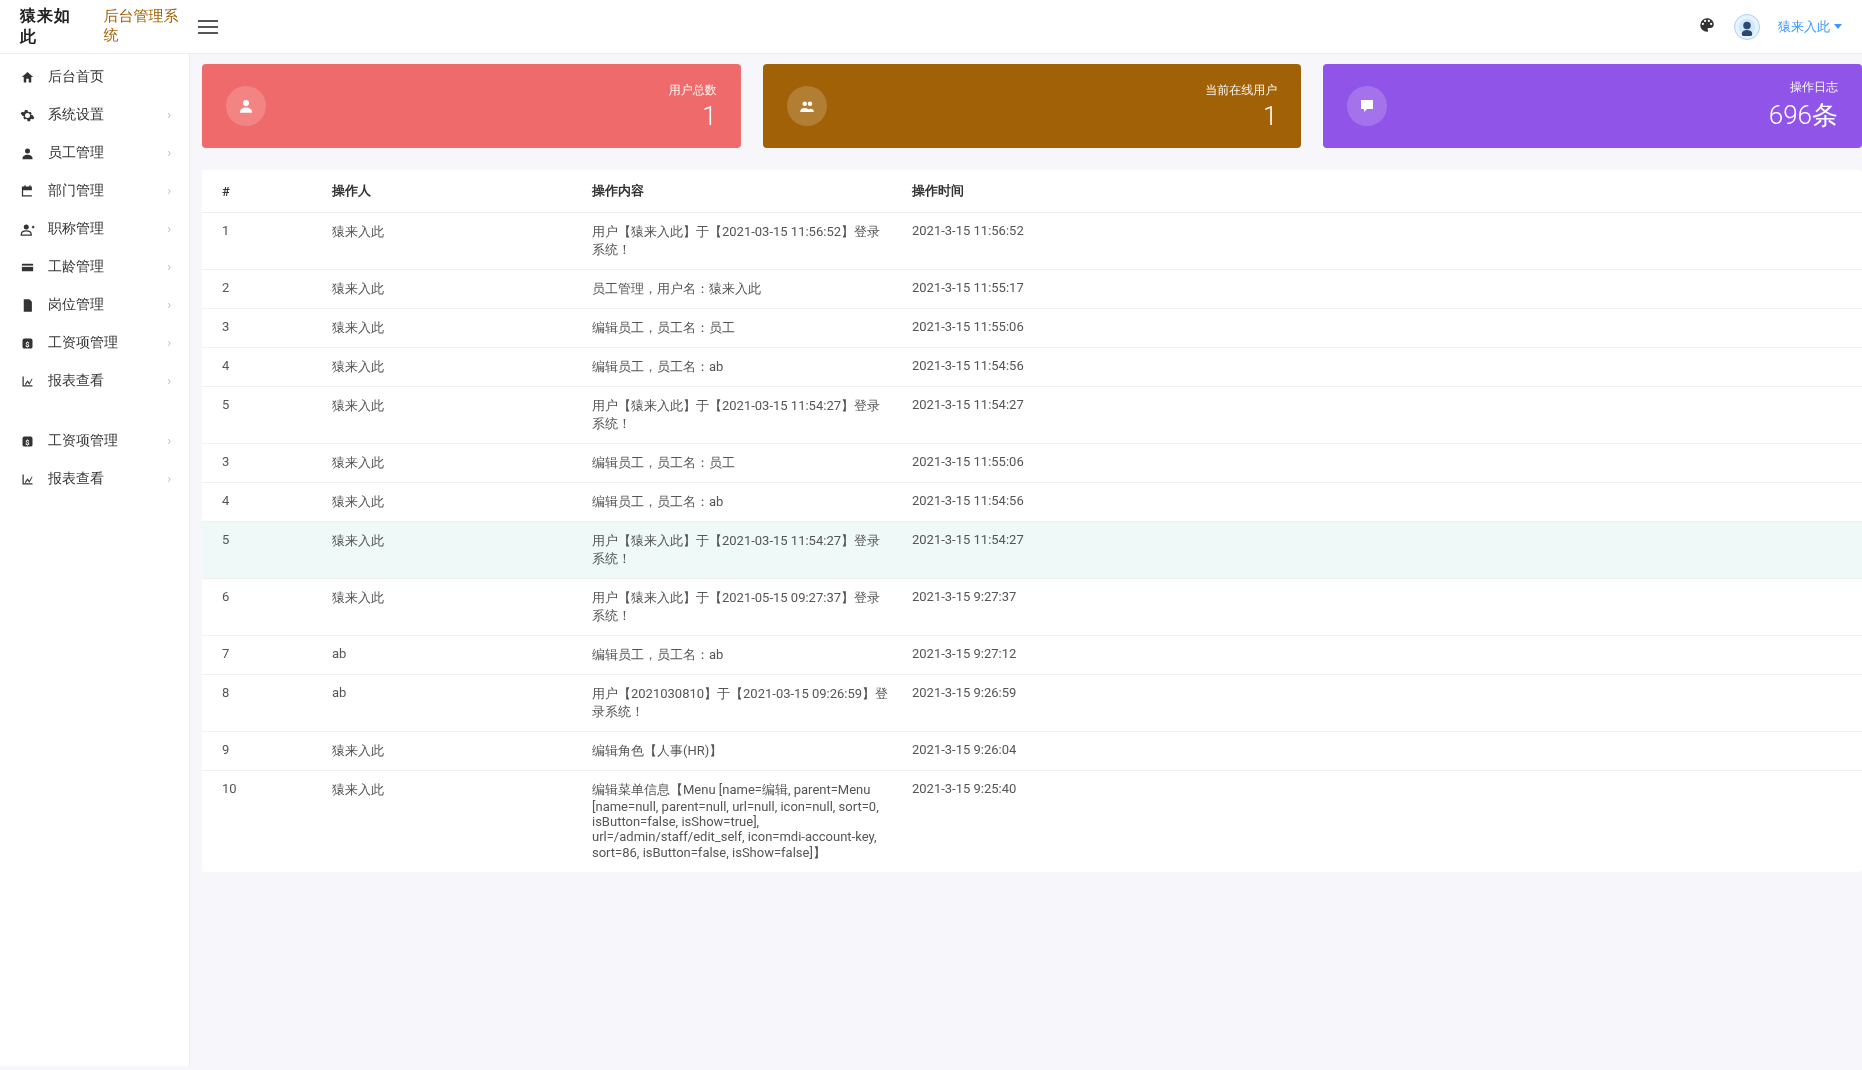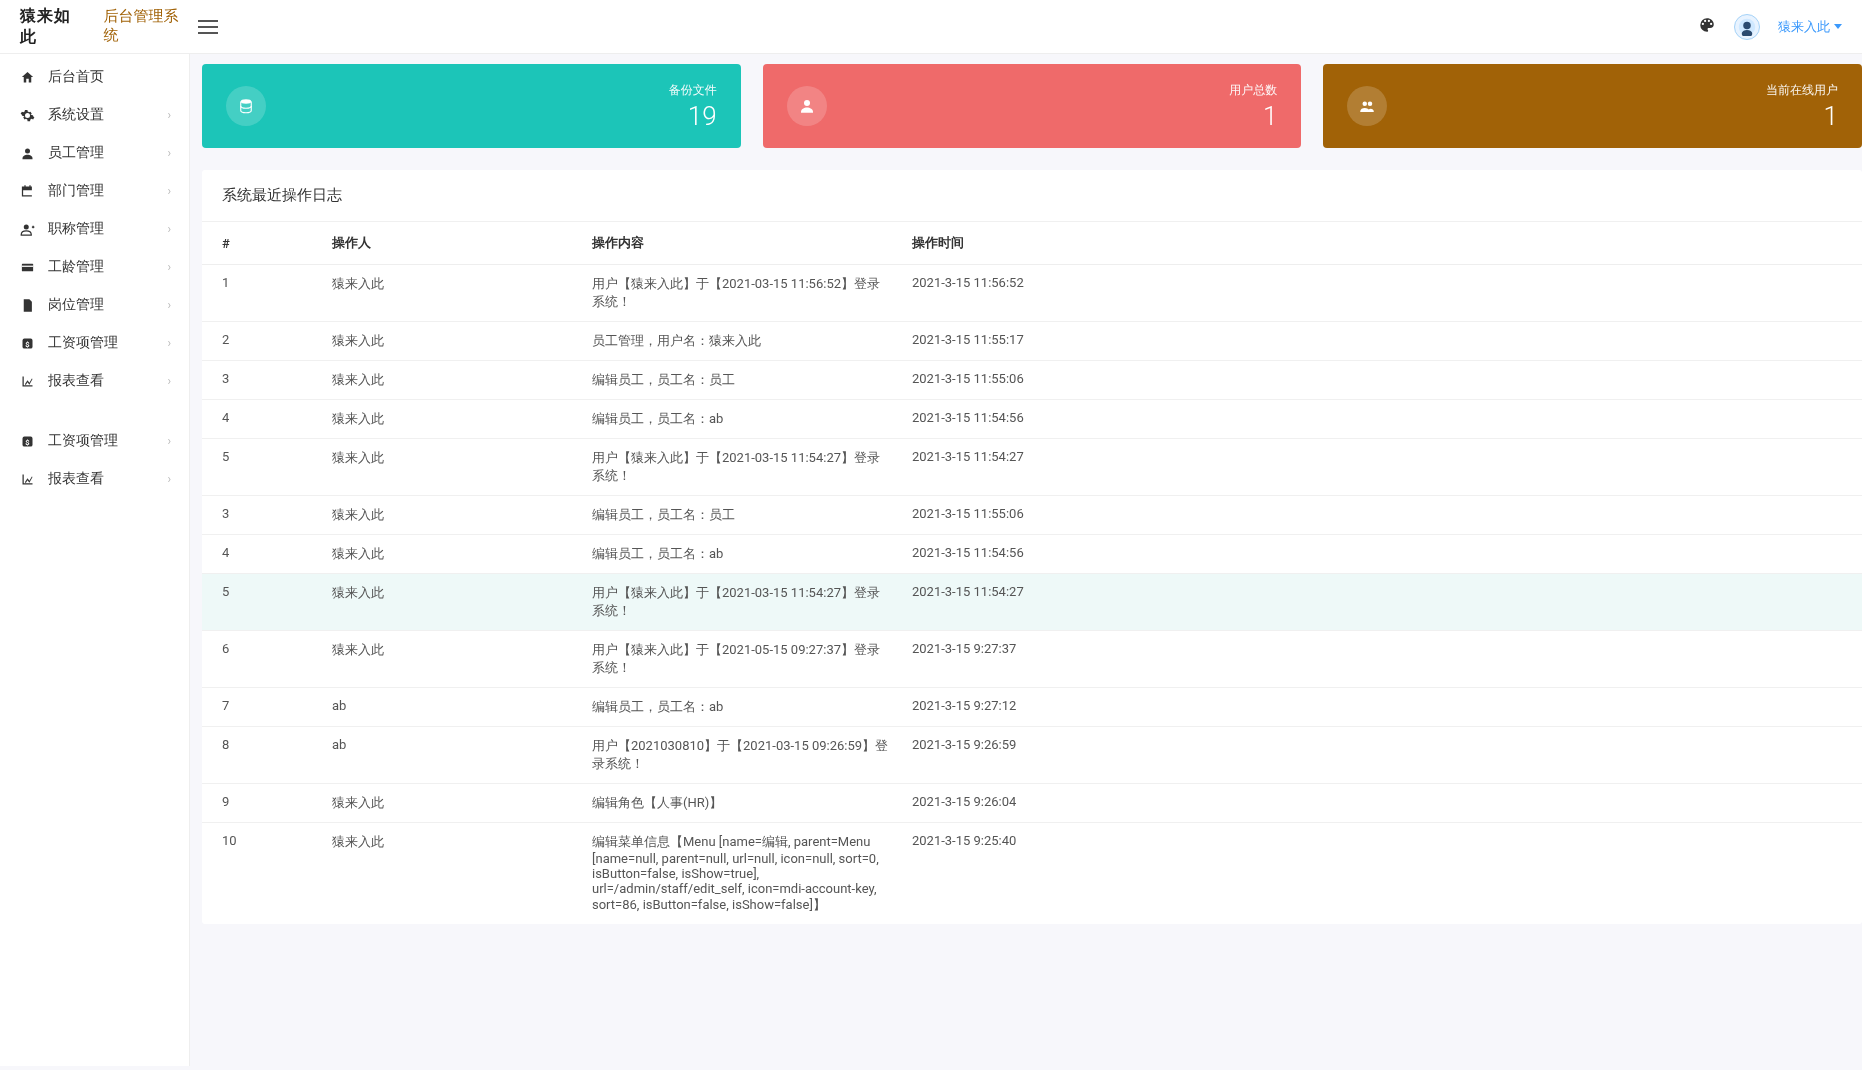--- a/index.html
+++ b/index.html
@@ -195,33 +195,20 @@
           </svg>
         </span>
         <span class="nav-label">报表查看</span>
         <span class="nav-chevron">›</span>
       </div>
     </div>
 </div>
 
 <div class="main">
   <div class="cards" id="cards-row">
-      <div class="card card-teal">
-        <div class="card-icon">
-          <svg viewBox="0 0 24 24">
-            <ellipse cx="12" cy="6" rx="7" ry="3"></ellipse>
-            <path d="M5 6v12c0 1.7 3 3 7 3s7-1.3 7-3V6" fill="none" stroke="#fff" stroke-width="1.5"></path>
-            <path d="M5 12c0 1.7 3 3 7 3s7-1.3 7-3" fill="none" stroke="#fff" stroke-width="1.5"></path>
-          </svg>
-        </div>
-        <div class="card-text">
-          <div class="card-label">备份文件</div>
-          <div class="card-value">19</div>
-        </div>
-      </div>
       <div class="card card-red">
         <div class="card-icon">
           <svg viewBox="0 0 24 24">
             <circle cx="12" cy="8" r="4"></circle>
             <path d="M4 20c0-4 4-6 8-6s8 2 8 6v1H4z"></path>
           </svg>
         </div>
         <div class="card-text">
           <div class="card-label">用户总数</div>
           <div class="card-value">1</div>
@@ -233,23 +220,33 @@
             <circle cx="9" cy="9" r="3"></circle>
             <circle cx="16" cy="9" r="3"></circle>
             <path d="M3 19c0-3 3-4.5 6-4.5s6 1.5 6 4.5v1H3zm10 0c0-2 2-3.5 4-3.5s4 1.5 4 3.5v1h-8z"></path>
           </svg>
         </div>
         <div class="card-text">
           <div class="card-label">当前在线用户</div>
           <div class="card-value">1</div>
         </div>
       </div>
+      <div class="card card-purple">
+        <div class="card-icon">
+          <svg viewBox="0 0 24 24">
+            <path d="M4 4h16v12H12l-4 4v-4H4z"></path>
+          </svg>
+        </div>
+        <div class="card-text">
+          <div class="card-label">操作日志</div>
+          <div class="card-value">696条</div>
+        </div>
+      </div>
     </div>
   <div class="panel">
-    <div class="panel-header">系统最近操作日志</div>
     <table class="table">
       <thead>
         <tr>
           <th class="col-idx">#</th>
           <th class="col-op">操作人</th>
           <th class="col-content">操作内容</th>
           <th class="col-time">操作时间</th>
         </tr>
       </thead>
       <tbody id="table-body">

